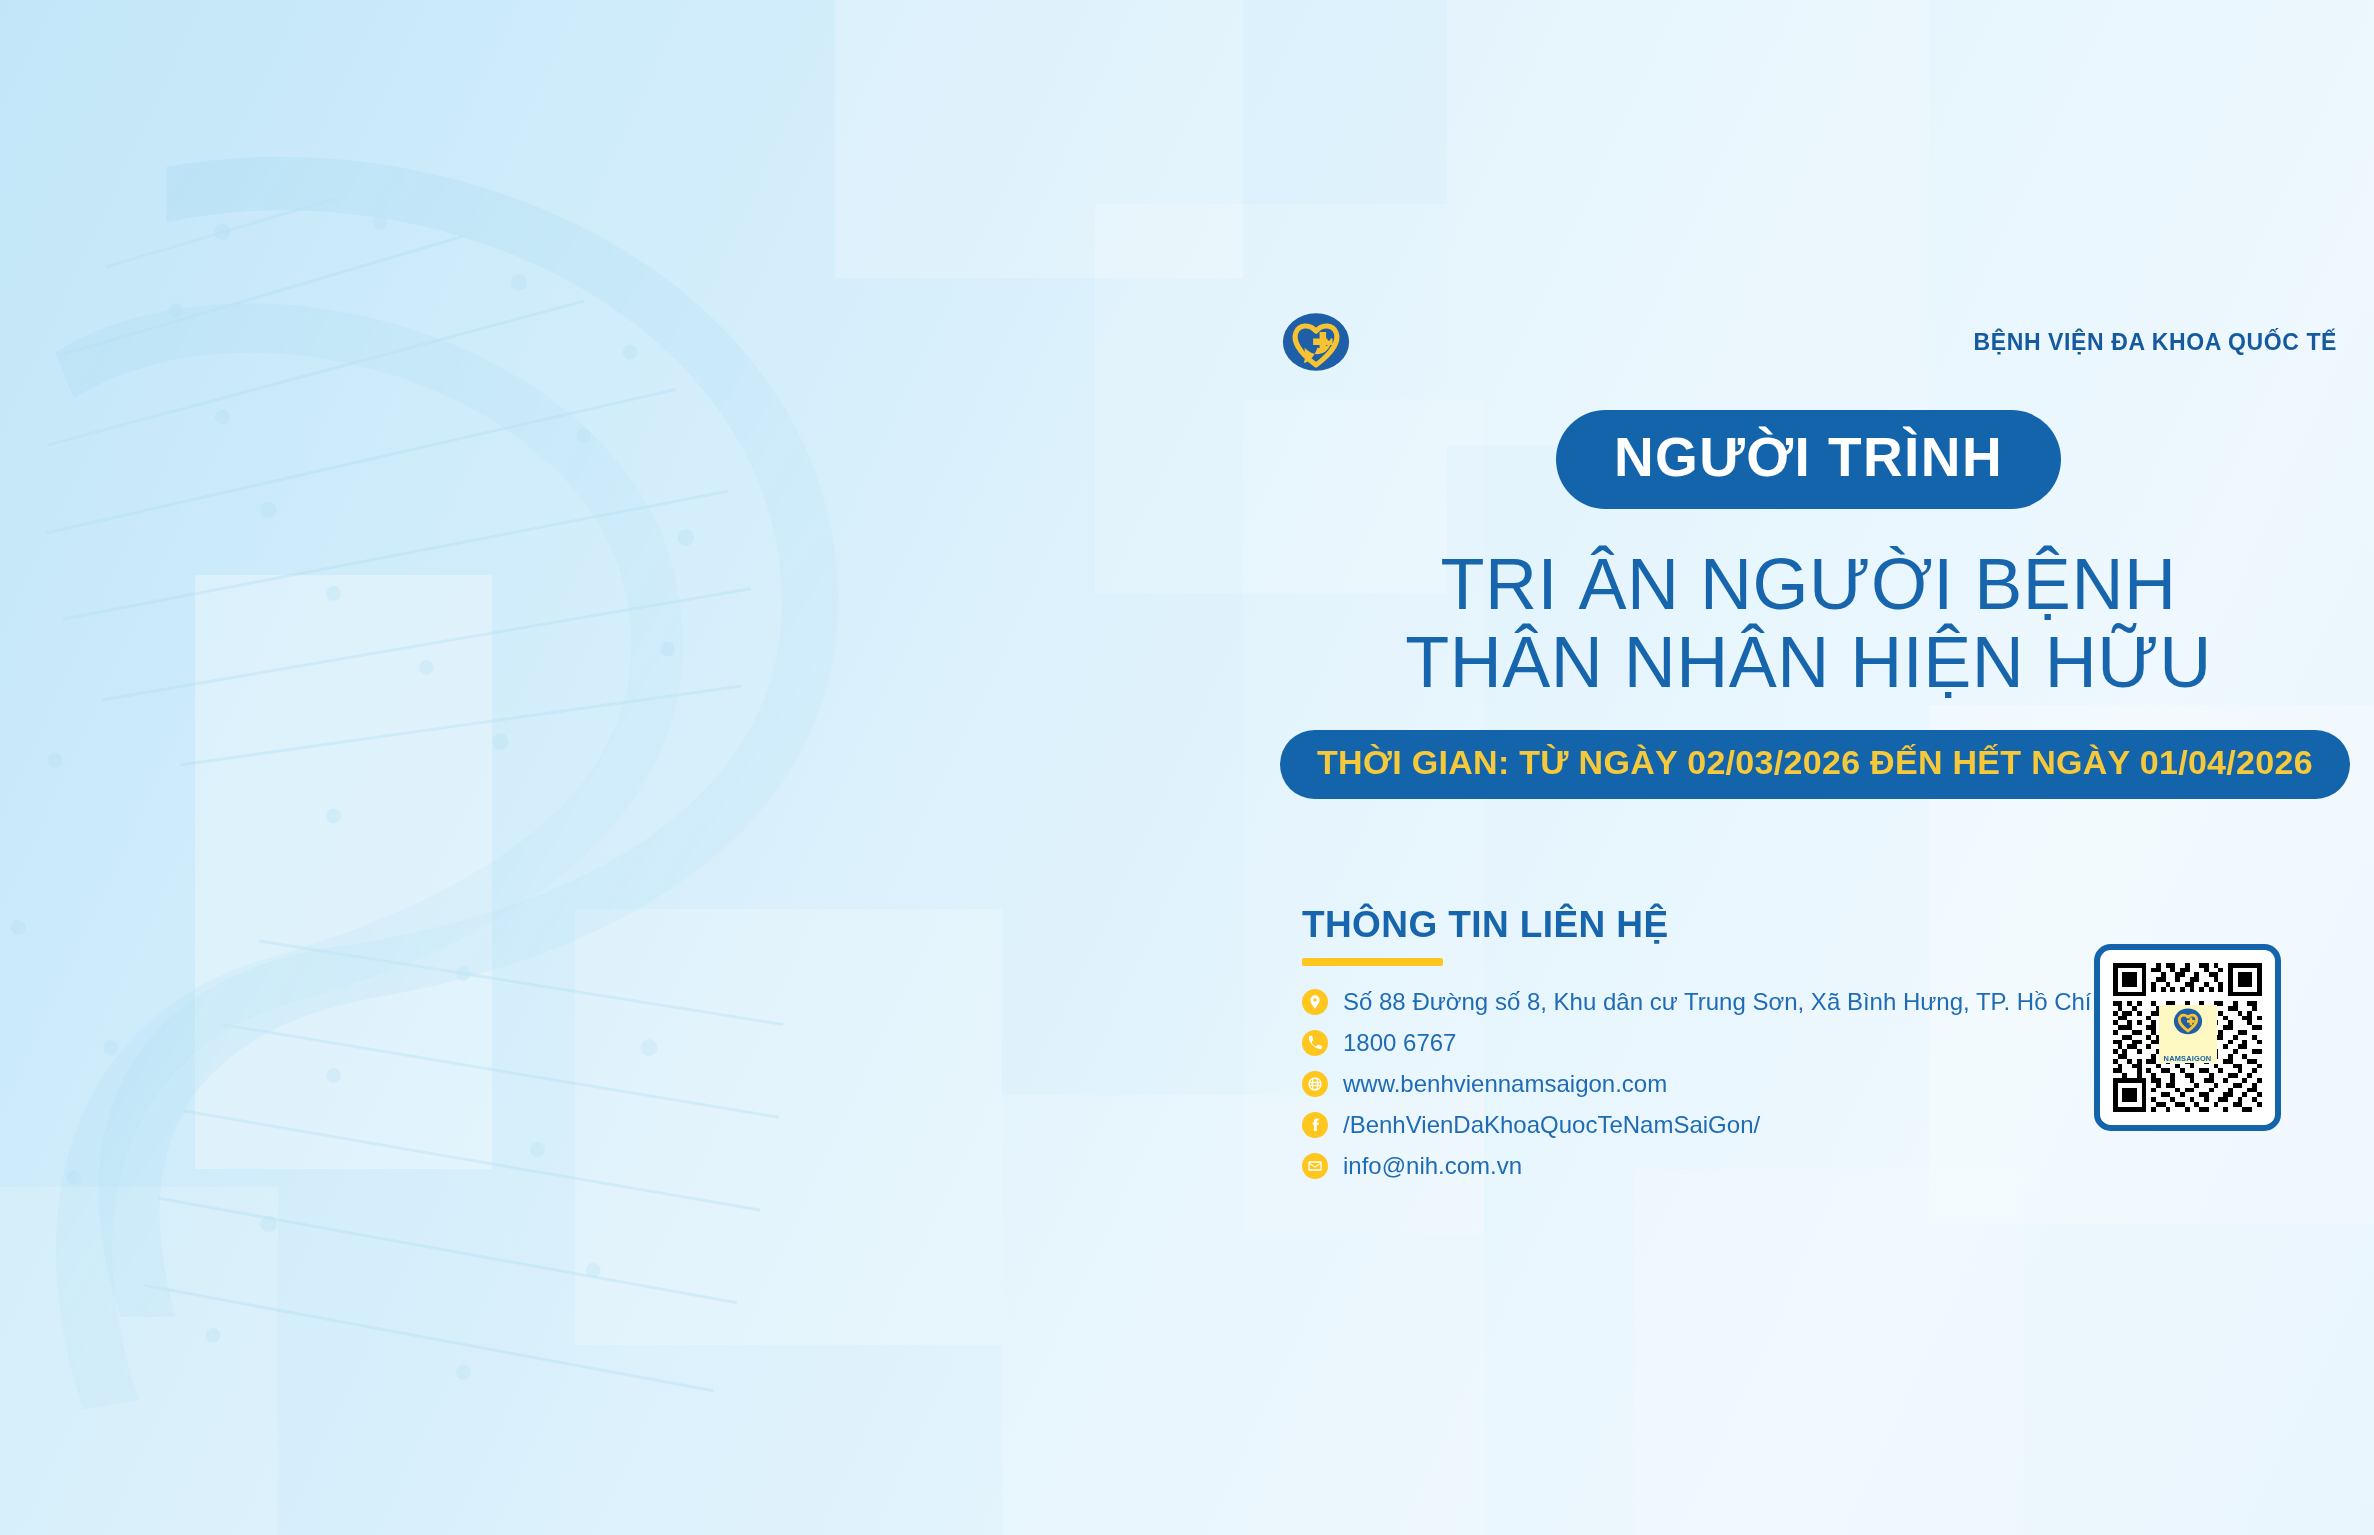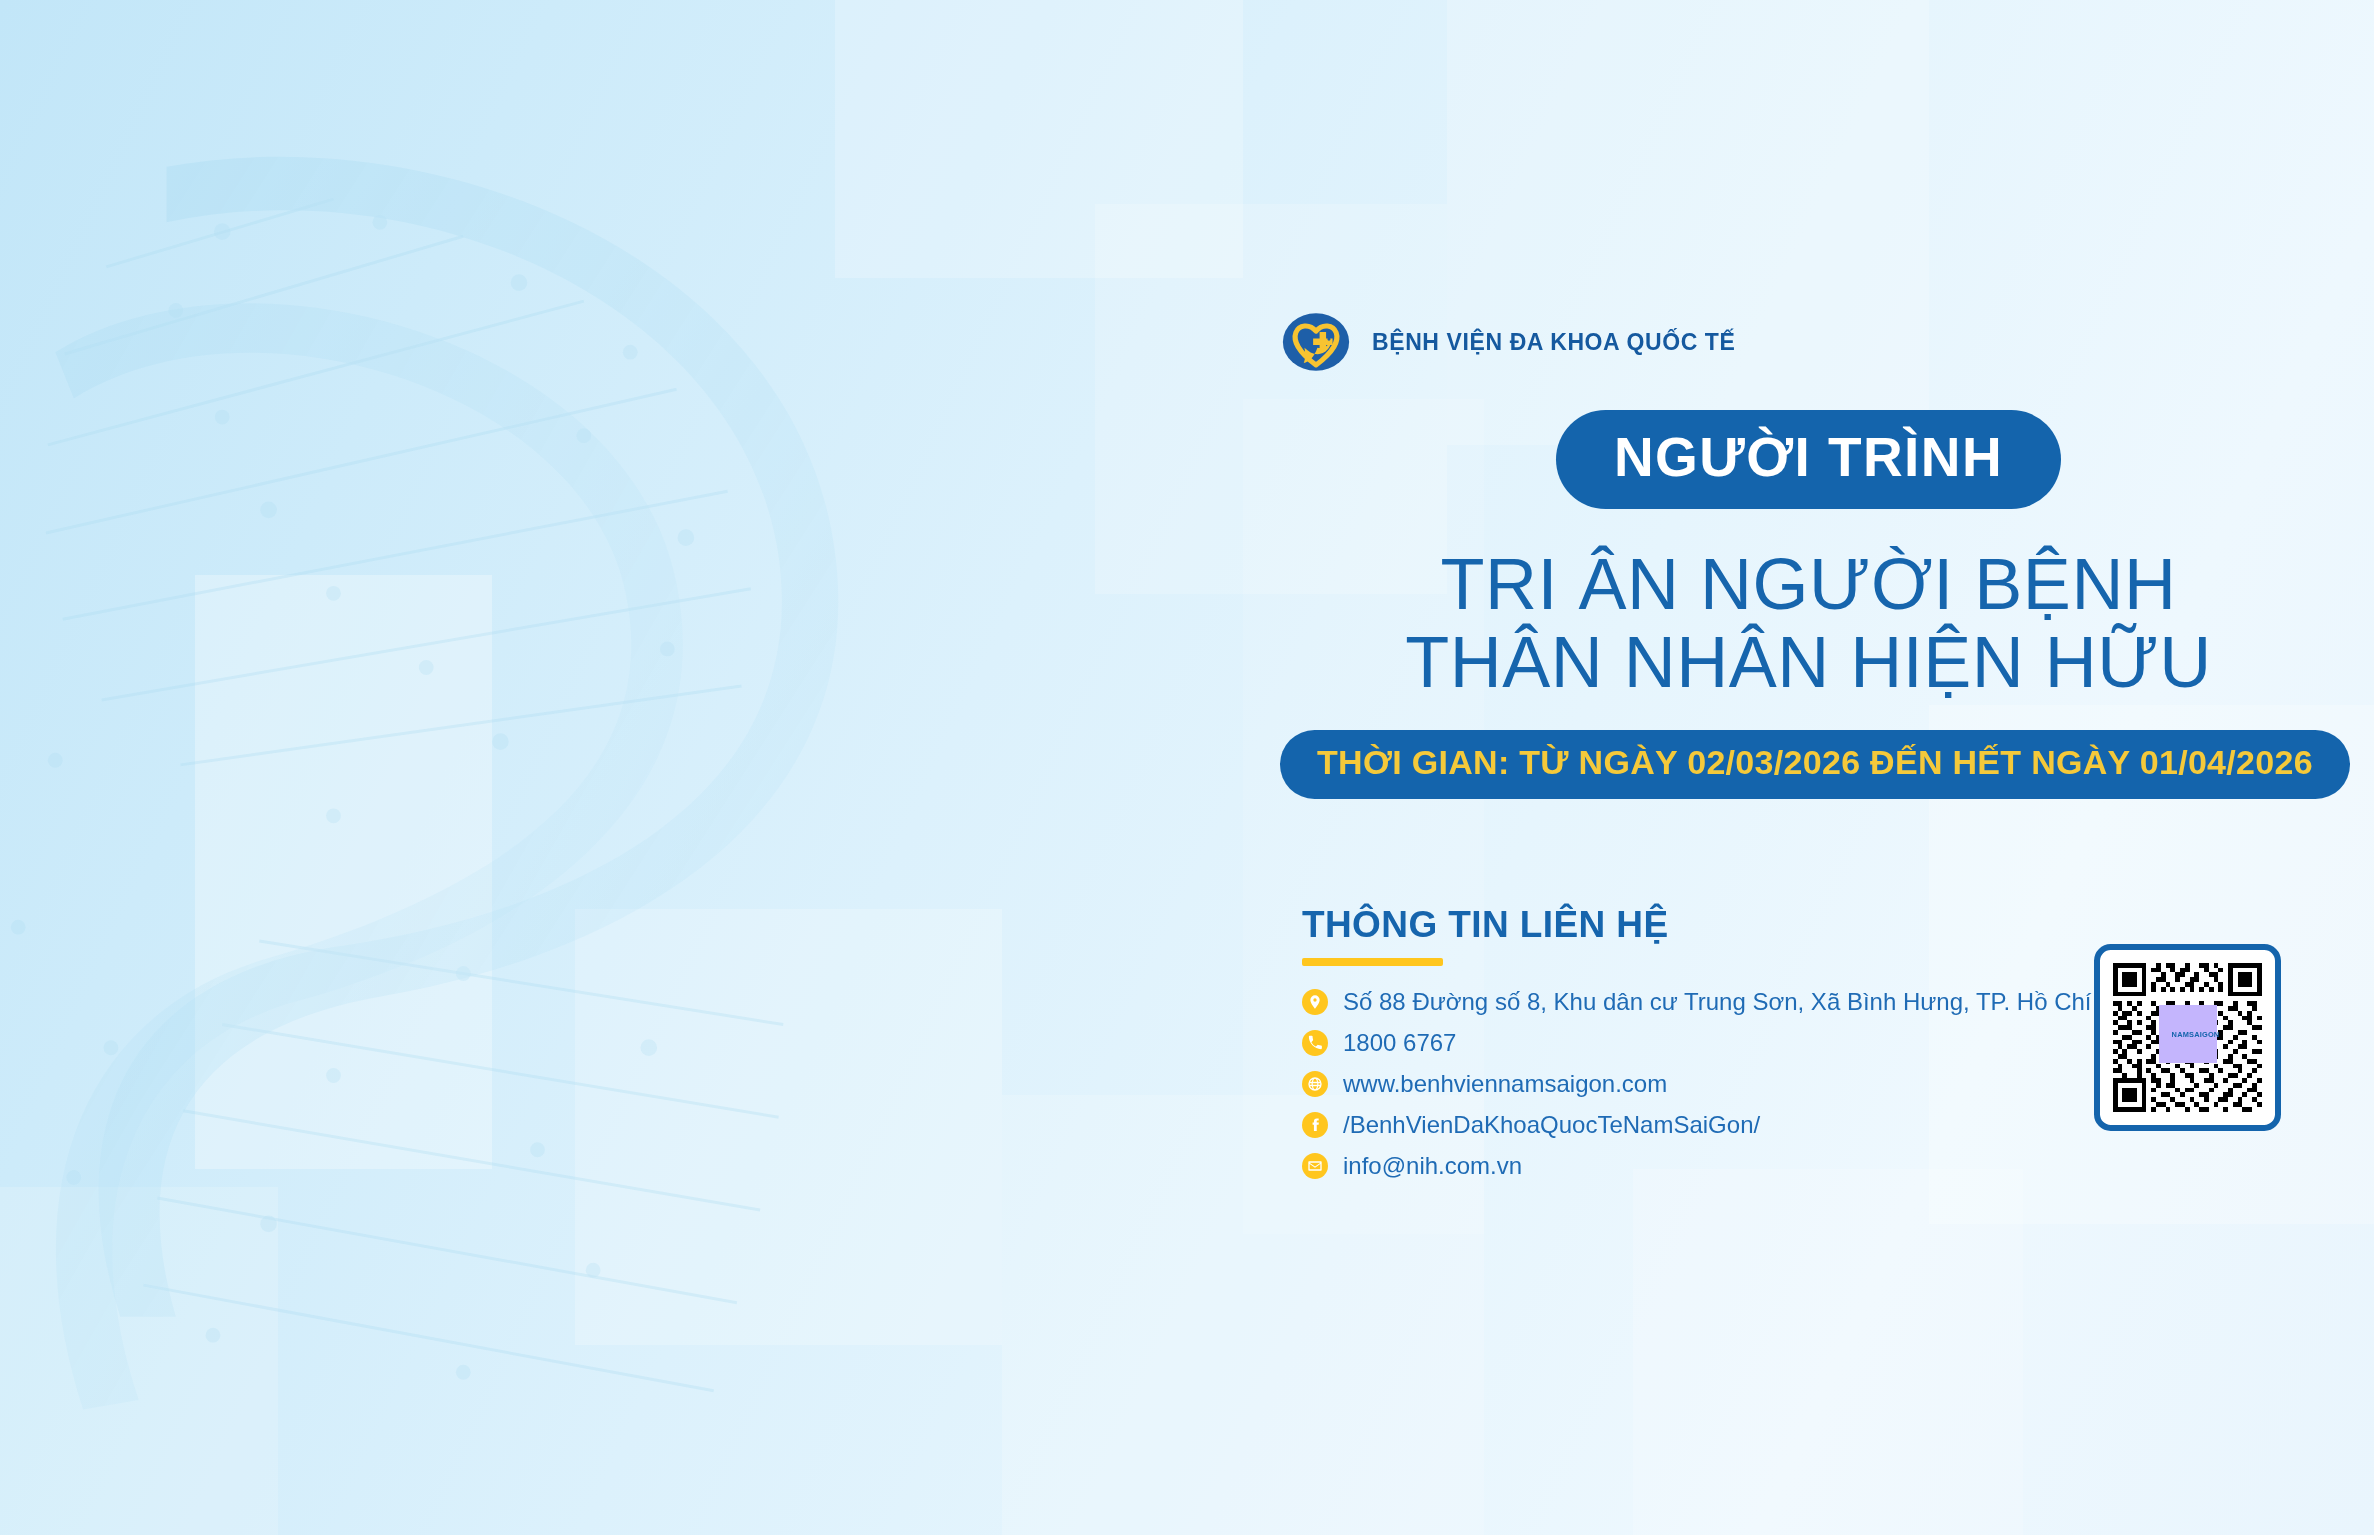--- a/index.html
+++ b/index.html
@@ -39,21 +39,21 @@
 
   
   .content{
     position:absolute;
     left:1280px; top:306px;
     width:1057px;
   }
 
   
   .logo-row{
-    display:flex; align-items:center; justify-content:flex-start;
+    display:flex; align-items:center; justify-content:space-between;
     gap:20px; margin-bottom:32px;
   }
   .logo-mark{ width:72px; height:72px; flex:none; }
   .logo-text{ display:flex; flex-direction:column; line-height:1; }
   .logo-top{
     font-size:23px; font-weight:700; letter-spacing:0.6px;
     color:#15599f;
   }
   .logo-bottom{
     font-size:45px; font-weight:700; letter-spacing:0.5px;
@@ -121,22 +121,22 @@
     border-radius:16.7px;
     background:#ffffff;
     padding:8.3px;
   }
   .qr-canvas{ position:relative; width:100%; height:100%; }
   .qr-canvas svg{ display:block; width:100%; height:100%; }
   .qr-logo{
     position:absolute; left:50%; top:48%;
     transform:translate(-50%,-50%);
     width:58px; height:58px;
-    background:#c4b5fd;
-    display:flex; flex-direction:row;
+    background:#fef9c3;
+    display:flex; flex-direction:column;
     align-items:center; justify-content:center;
     gap:16px;
   }
   .qr-logo .badge{ width:32px; height:32px; }
   .qr-logo .cap{
     font-size:7.4px; font-weight:700; color:#1464ac; letter-spacing:0.2px;
   }
 </style>
 </head>
 <body>

